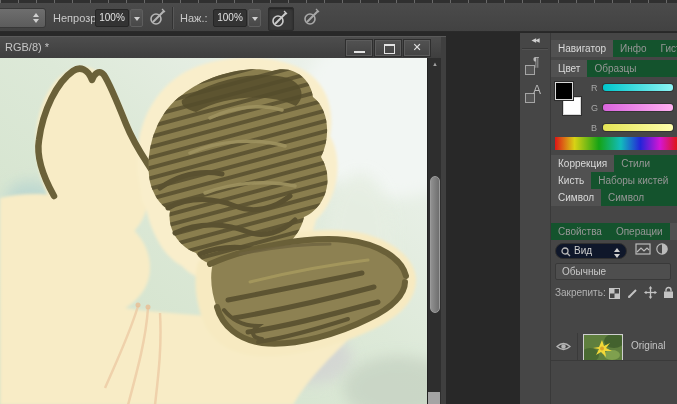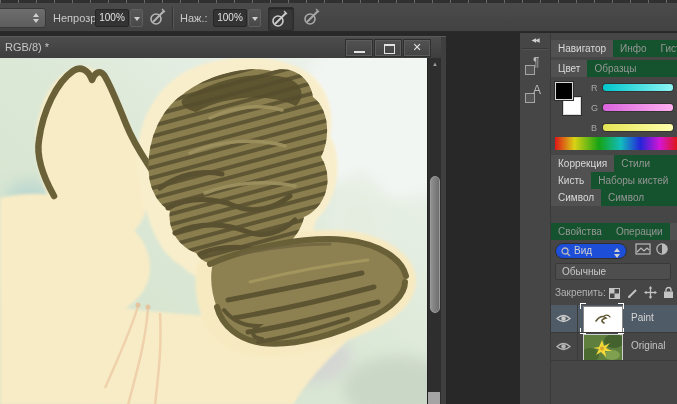--- a/index.html
+++ b/index.html
@@ -56,21 +56,21 @@
   
   .swatch{position:absolute;width:16px;height:16px;border:1px solid #d9d9d9;box-shadow:0 0 0 1px #2e2e2e;}
   .chan-label{position:absolute;font-size:9px;color:#a8a8a8;}
   .chan-bar{position:absolute;width:70px;height:7px;border-radius:3px;box-shadow:0 0 0 1px #333;}
   .bar-r{background:linear-gradient(90deg,#00c6cb,#8df4f4);}
   .bar-g{background:linear-gradient(90deg,#d964dd,#ffb0f0);}
   .bar-b{background:linear-gradient(90deg,#e4e455,#ffffad);}
   .spectrum{position:absolute;left:4px;top:60px;width:122px;height:13px;
     background:linear-gradient(90deg,#de1616 0%,#d8d215 16%,#15a315 36%,#12bcbc 54%,#2424d8 70%,#d415d4 86%,#de1616 100%);}
   
-  .filter-box{position:absolute;left:4px;top:3px;width:72px;height:16px;background:#1d4ed8;border:1px solid #2f2f2f;border-radius:8px;box-sizing:border-box;}
+  .filter-box{position:absolute;left:4px;top:3px;width:72px;height:16px;background:#0f172a;border:1px solid #2f2f2f;border-radius:8px;box-sizing:border-box;}
   .filter-label{position:absolute;left:18px;top:1px;font-size:10px;color:#cfcfcf;}
   .mini-icon{position:absolute;top:2px;}
   .blend-box{position:absolute;left:4px;top:2px;width:116px;height:17px;background:#4e4e4e;border:1px solid #393939;border-radius:2px;box-sizing:border-box;}
   .blend-label{position:absolute;left:6px;top:2px;font-size:10px;color:#c8c8c8;}
   .lock-label{position:absolute;left:4px;top:3px;font-size:10px;color:#b2b2b2;}
   .layer-row{left:0;width:126px;height:28px;}
   .layer-row.selected{background:#4f5b66;}
   .layer-row .sep{position:absolute;left:0;bottom:0;width:126px;height:1px;background:#3a3a3a;}
   .eye-cell{position:absolute;left:0;top:0;width:26px;height:27px;border-right:1px solid #3a3a3a;}
   .thumb-wrap{position:absolute;left:32px;top:1px;width:38px;height:25px;}
@@ -334,41 +334,20 @@
             <path d="M6.5,13 L8.3,10.5 H4.7 Z" fill="#c4c4c4"></path>
             <path d="M0,6.5 L2.5,4.7 V8.3 Z" fill="#c4c4c4"></path>
             <path d="M13,6.5 L10.5,4.7 V8.3 Z" fill="#c4c4c4"></path>
           </svg>
           <svg class="mini-icon" style="left:112px;top:2px;" width="11" height="13" viewBox="0 0 11 13">
             <rect x="1" y="5.5" width="9" height="6.5" fill="#c4c4c4"></rect>
             <path d="M3,5.5 V4 a2.5,2.5 0 0 1 5,0 V5.5" fill="none" stroke="#c4c4c4" stroke-width="1.4"></path>
           </svg>
         </div>
 
-        <div class="abs layer-row selected" style="top:65px;">
-          <div class="eye-cell">
-            <svg width="15" height="11" viewBox="0 0 15 11" style="position:absolute;left:5px;top:8px;">
-              <path d="M1,5.5 Q7.5,-0.5 14,5.5 Q7.5,11.5 1,5.5 Z" fill="none" stroke="#c9c9c9" stroke-width="1.3"></path>
-              <circle cx="7.5" cy="5.5" r="2.2" fill="#c9c9c9"></circle>
-            </svg>
-          </div>
-          <div class="thumb-wrap">
-            <svg width="38" height="25" viewBox="0 0 38 25" style="display:block;border:1px solid #888;">
-              <rect width="38" height="25" fill="#ffffff"></rect>
-              <path d="M12,14 q5,-7 10,-3 q-7,2 -2,5" fill="none" stroke="#5f5733" stroke-width="1.6" stroke-linecap="round"></path>
-              <path d="M20,9 q4,-2 6,1" fill="none" stroke="#5f5733" stroke-width="1.2" stroke-linecap="round"></path>
-            </svg>
-            <span class="corner c-tl"></span>
-            <span class="corner c-tr"></span>
-            <span class="corner c-bl"></span>
-            <span class="corner c-br"></span>
-          </div>
-          <span class="layer-name">Paint</span>
-          <div class="sep"></div>
-        </div>
 
         <div class="abs layer-row" style="top:93px;">
           <div class="eye-cell">
             <svg width="15" height="11" viewBox="0 0 15 11" style="position:absolute;left:5px;top:8px;">
               <path d="M1,5.5 Q7.5,-0.5 14,5.5 Q7.5,11.5 1,5.5 Z" fill="none" stroke="#b5b5b5" stroke-width="1.3"></path>
               <circle cx="7.5" cy="5.5" r="2.2" fill="#b5b5b5"></circle>
             </svg>
           </div>
           <div class="thumb-wrap">
             <svg width="38" height="25" viewBox="0 0 38 25" style="display:block;border:1px solid #cfcfcf;">

